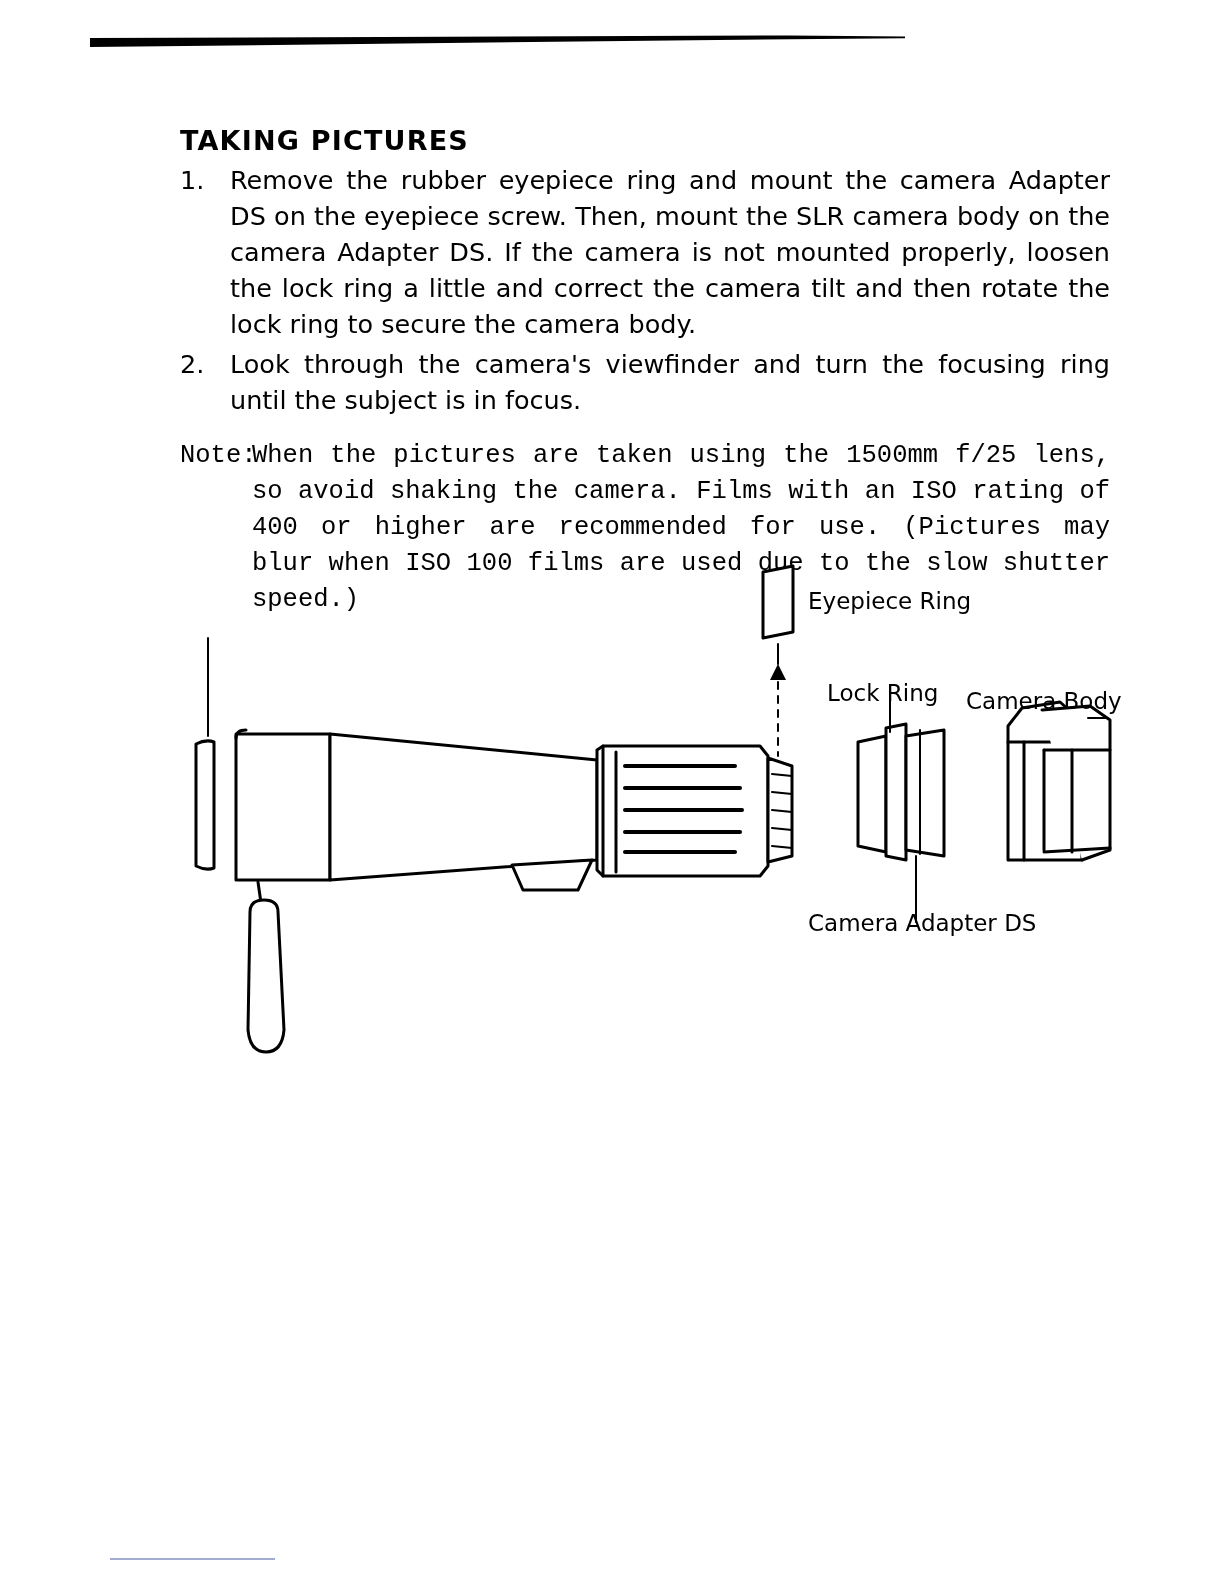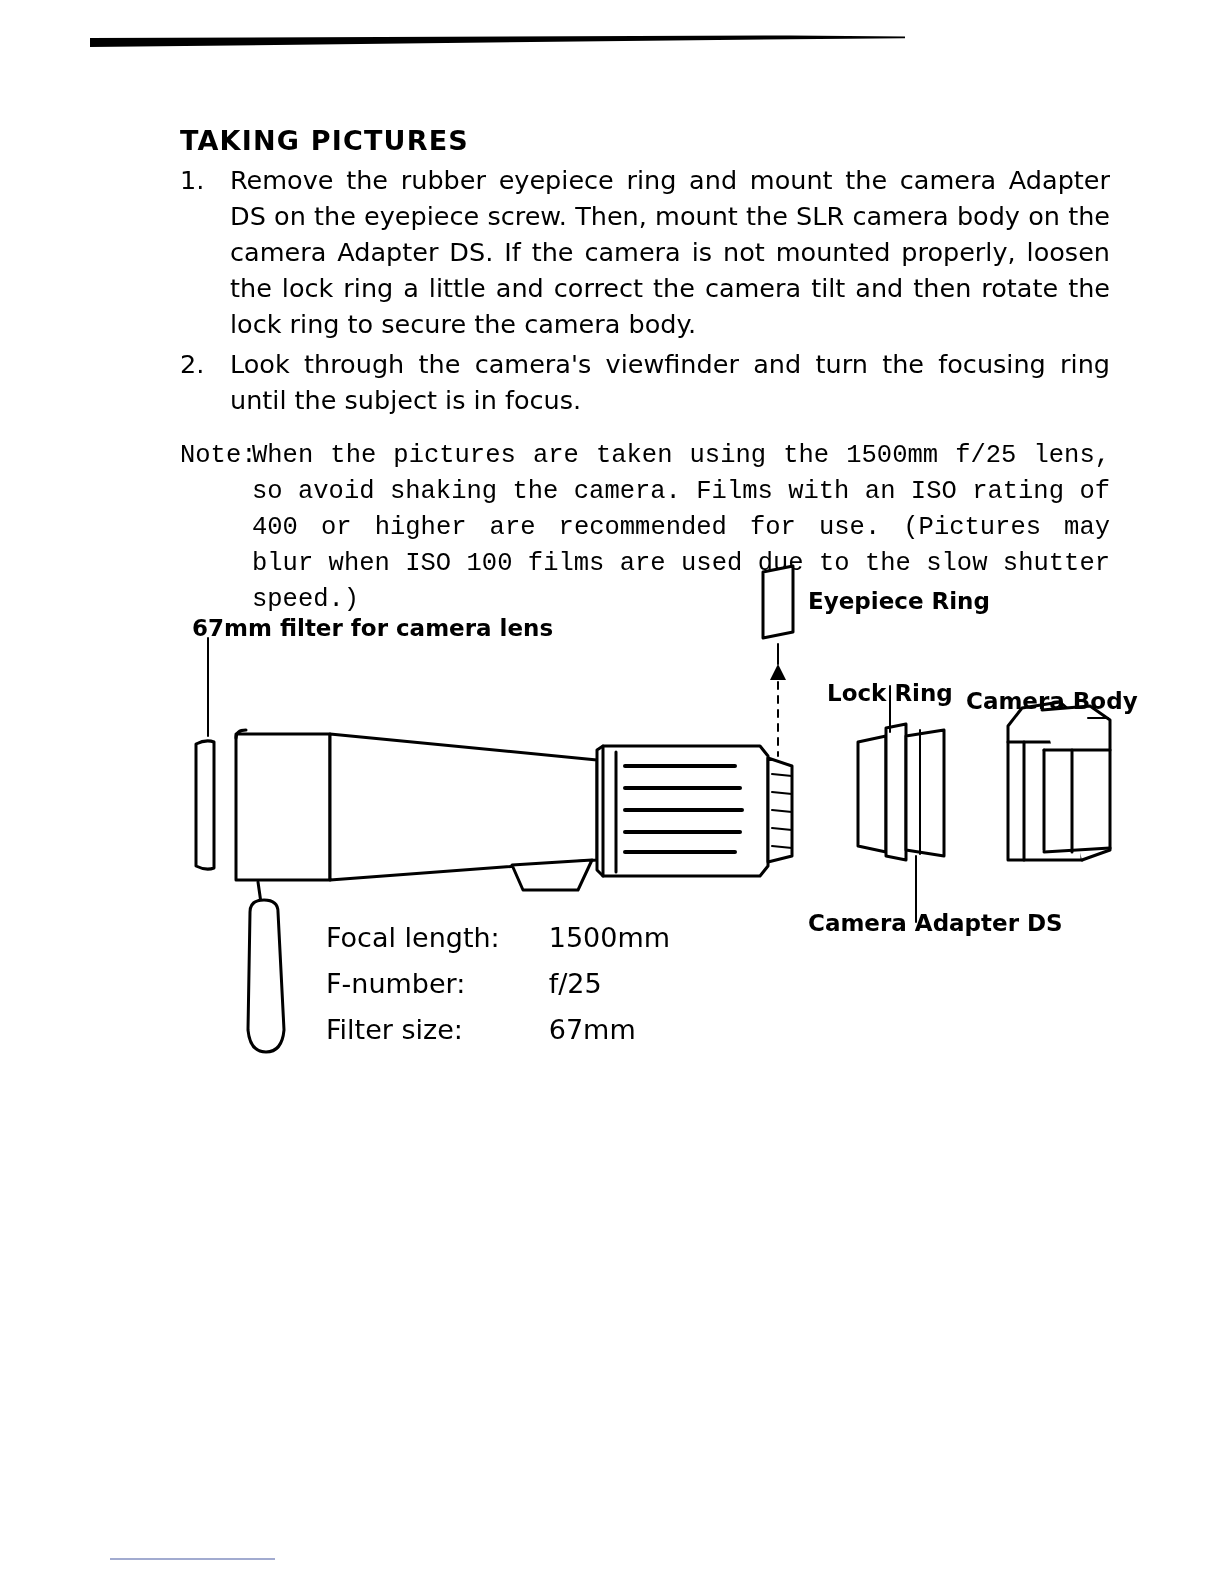--- a/index.html
+++ b/index.html
@@ -90,21 +90,20 @@
     height: 530px;
   }
   .figure svg {
     display: block;
   }
 
   .fig-label {
     position: absolute;
     font-size: 23px;
     white-space: nowrap;
-    font-weight: bold;
   }
 
   
   .specs {
     position: absolute;
     left: 325px;
     top: 355px;
     font-size: 27px;
     line-height: 44px;
   }
@@ -218,44 +217,25 @@
         <path d="M1024 182 L1024 300" stroke-width="3"></path>
         <path d="M1042 150 L1090 146 L1110 160 L1110 290 L1082 300" fill="#ffffff"></path>
         <path d="M1044 190 L1110 190" stroke-width="3"></path>
         <path d="M1044 190 L1044 290" stroke-width="3"></path>
         <path d="M1072 190 L1072 292" stroke-width="3"></path>
         <path d="M1044 292 L1110 288" stroke-width="3"></path>
         <path d="M1088 158 L1108 158" stroke-width="2"></path>
       </g>
     </svg>
 
-    <div class="fig-label" style="left:192px; top:55px;">67mm filter for camera lens</div>
 
     <div class="fig-label" style="left:808px; top:28px;">Eyepiece Ring</div>
 
     <div class="fig-label" style="left:966px; top:88px;margin-top:40px;">Camera Body</div>
 
     <div class="fig-label" style="left:827px; top:120px;">Lock Ring</div>
 
     <div class="fig-label" style="left:808px; top:350px;">Camera Adapter DS</div>
 
-    <div class="specs">
-      <table>
-        <tbody>
-            <tr>
-          <td class="k">Focal length:</td>
-          <td class="v">1500mm</td>
-        </tr>
-        <tr>
-          <td class="k">F-number:</td>
-          <td class="v">f/25</td>
-        </tr>
-        <tr>
-          <td class="k">Filter size:</td>
-          <td class="v">67mm</td>
-        </tr>
-      </tbody>
-        </table>
-    </div>
   </div>
 
   <div class="scan-artifact"></div>
 </div>
 
 </body></html>

